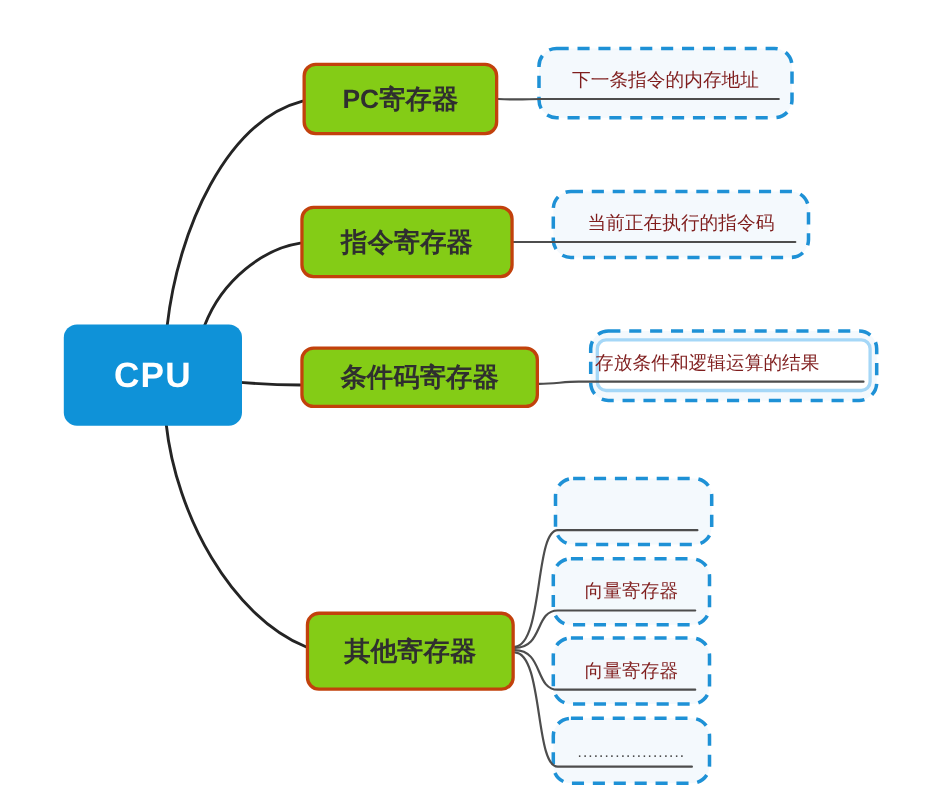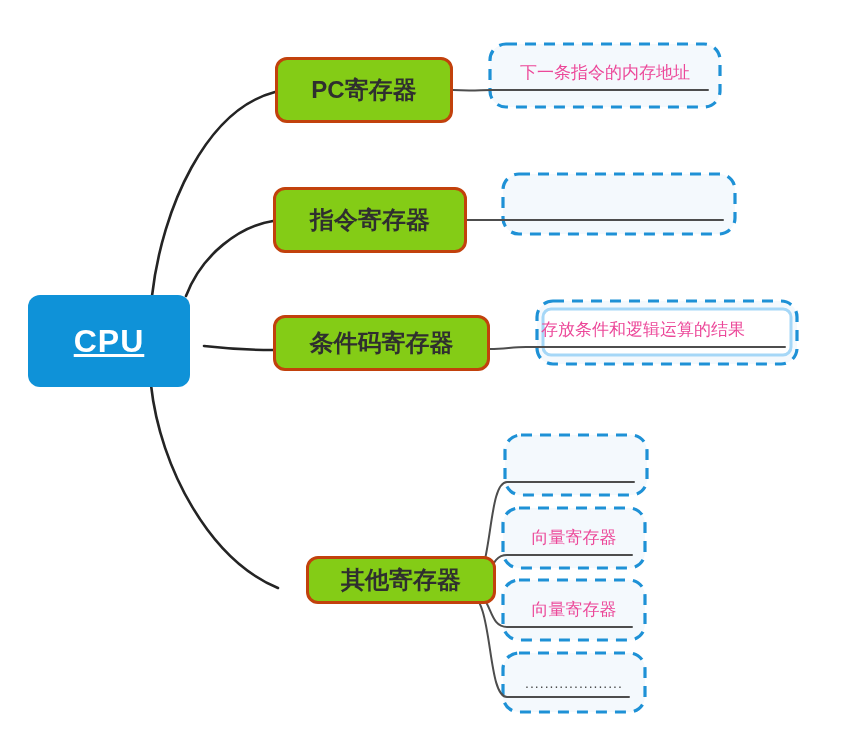--- a/index.html
+++ b/index.html
@@ -21,49 +21,48 @@
     position: absolute;
     display: flex;
     align-items: center;
     justify-content: center;
     box-sizing: border-box;
     z-index: 2;
     cursor: default;
     white-space: nowrap;
   }
   .root-topic {
-    left: 28px; top: 295px; width: 162px; height: 92px;
+    left: 58px; top: 295px; width: 162px; height: 92px;
     background: #0f92d8;
     border-radius: 12px;
     color: #ffffff;
     font-size: 32px;
     font-weight: bold;
     letter-spacing: 1px;
-    text-decoration: underline;
   }
   .branch-topic {
     background: #84cc16;
     border: 3px solid #c2410c;
     border-radius: 12px;
     color: #2f2f2f;
     font-size: 24px;
     font-weight: bold;
   }
   #branch-pc      { left: 275px; top:  57px; width: 178px; height: 66px; }
   #branch-instr   { left: 273px; top: 187px; width: 194px; height: 66px; }
   #branch-cond    { left: 273px; top: 315px; width: 217px; height: 56px; }
-  #branch-other   { left: 278px; top: 556px; width: 190px; height: 48px; margin-left: 28px; }
+  #branch-other   { left: 278px; top: 556px; width: 190px; height: 72px; }
   .child-topic {
     position: absolute;
     display: flex;
     align-items: flex-end;
     justify-content: center;
     box-sizing: border-box;
     z-index: 3;
-    color: #ec4899;
+    color: #7f1d1d;
     font-size: 17px;
     padding-bottom: 3px;
     white-space: nowrap;
     cursor: default;
   }
   #child-pc    { left: 490px; top:  45px; width: 230px; height: 42px; }
   #child-instr { left: 503px; top: 175px; width: 232px; height: 42px; }
   #child-cond  { left: 543px; top: 303px; width: 200px; height: 41px; }
   #child-acc   { left: 505px; top: 438px; width: 142px; height: 41px; }
   #child-vec   { left: 503px; top: 511px; width: 142px; height: 41px; }
@@ -126,18 +125,19 @@
   </svg>
 
   <div class="topic root-topic">CPU</div>
 
   <div id="branch-pc" class="topic branch-topic">PC寄存器</div>
   <div id="branch-instr" class="topic branch-topic">指令寄存器</div>
   <div id="branch-cond" class="topic branch-topic">条件码寄存器</div>
   <div id="branch-other" class="topic branch-topic">其他寄存器</div>
 
   <div id="child-pc" class="child-topic">下一条指令的内存地址</div>
+  <div id="child-instr" class="child-topic">当前正在执行的指令码</div>
   <div id="child-cond" class="child-topic">存放条件和逻辑运算的结果</div>
   <div id="child-vec" class="child-topic">向量寄存器</div>
   <div id="child-gen" class="child-topic">向量寄存器</div>
   <div id="child-dots" class="child-topic">....................</div>
 
 </div>
 
 </body></html>

